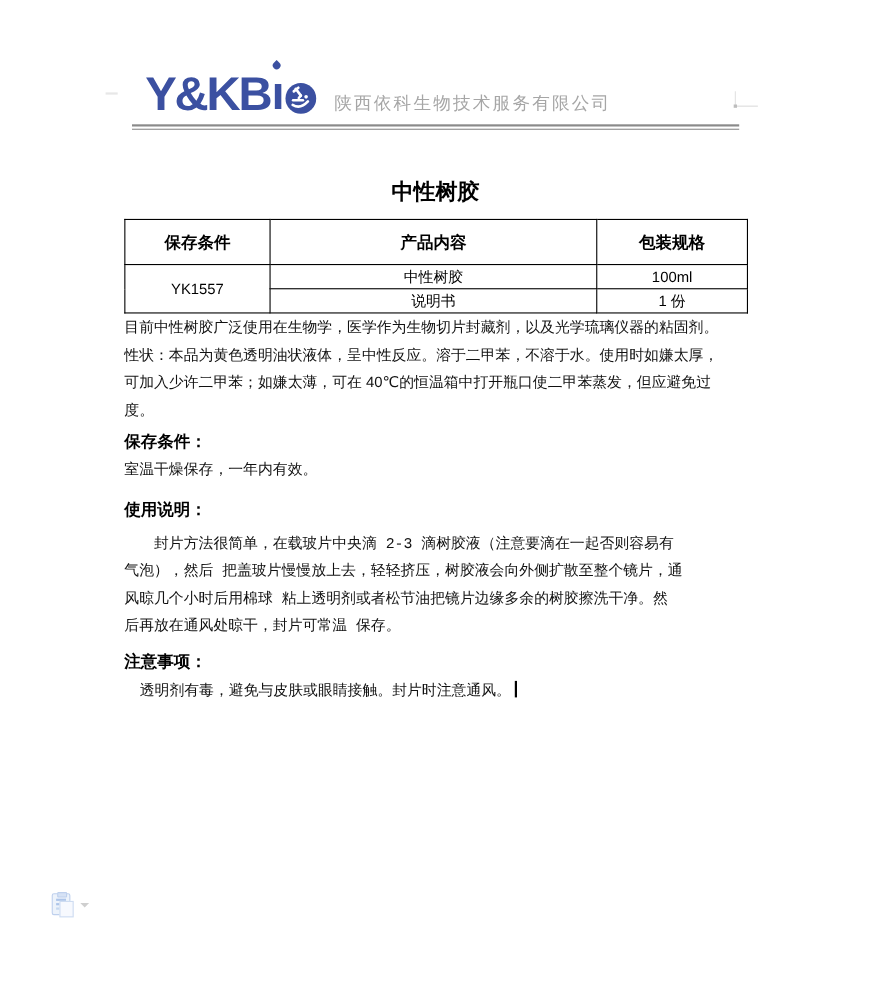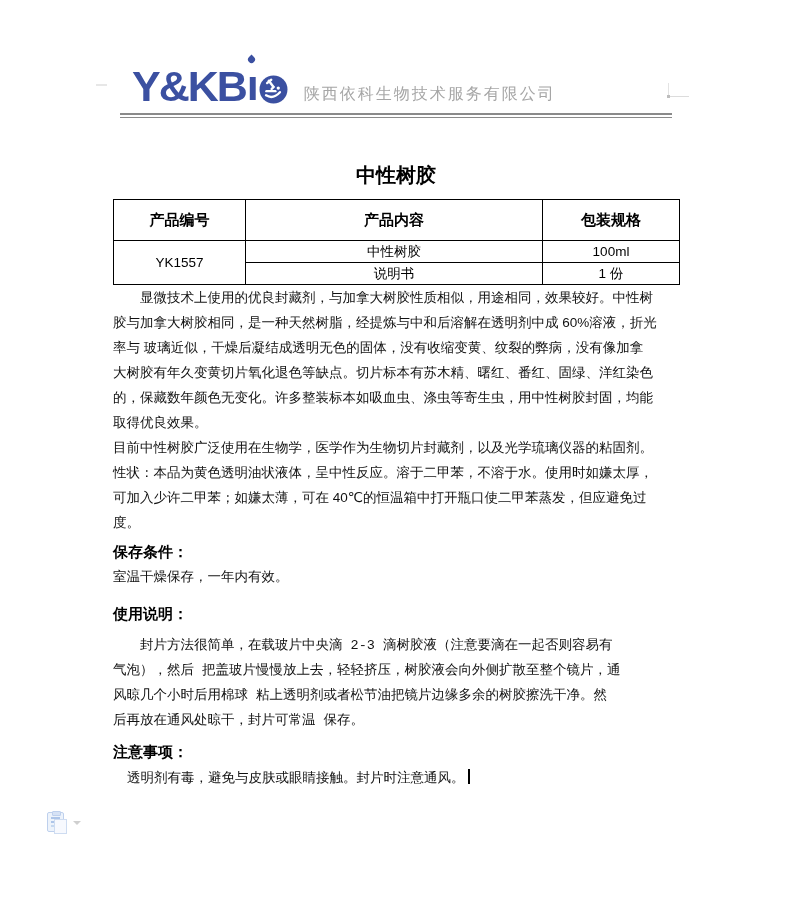--- a/index.html
+++ b/index.html
@@ -103,46 +103,40 @@
 
     <section data-name="section-packaging">
       <table data-name="packaging-table">
         <colgroup>
             <col class="c1">
             <col class="c2">
             <col class="c3">
           </colgroup>
         <thead>
           <tr data-name="table-header-row">
-            <th data-name="col-header-product-code">产品编号</th>
+            <th data-name="col-header-product-code">保存条件</th>
             <th data-name="col-header-product-content">产品内容</th>
             <th data-name="col-header-package-spec">包装规格</th>
           </tr>
         </thead>
         <tbody>
           <tr data-name="table-row">
             <td rowspan="2" data-name="product-code-cell">YK1557</td>
             <td data-name="product-content-cell">中性树胶</td>
             <td data-name="product-spec-cell">100ml</td>
           </tr>
           <tr data-name="table-row">
             <td data-name="product-content-cell">说明书</td>
             <td data-name="product-spec-cell">1 份</td>
           </tr>
         </tbody>
       </table>
     </section>
 
     <section data-name="section-intro">
-      <p class="body" data-name="intro-paragraph-1">　　显微技术上使用的优良封藏剂，与加拿大树胶性质相似，用途相同，效果较好。中性树
-胶与加拿大树胶相同，是一种天然树脂，经提炼与中和后溶解在透明剂中成 60%溶液，折光
-率与 玻璃近似，干燥后凝结成透明无色的固体，没有收缩变黄、纹裂的弊病，没有像加拿
-大树胶有年久变黄切片氧化退色等缺点。切片标本有苏木精、曙红、番红、固绿、洋红染色
-的，保藏数年颜色无变化。许多整装标本如吸血虫、涤虫等寄生虫，用中性树胶封固，均能
-取得优良效果。</p>
       <p class="body" data-name="intro-paragraph-2">目前中性树胶广泛使用在生物学，医学作为生物切片封藏剂，以及光学琉璃仪器的粘固剂。
 性状：本品为黄色透明油状液体，呈中性反应。溶于二甲苯，不溶于水。使用时如嫌太厚，
 可加入少许二甲苯；如嫌太薄，可在 40℃的恒温箱中打开瓶口使二甲苯蒸发，但应避免过
 度。</p>
     </section>
 
     <section data-name="section-storage">
       <h2 data-name="storage-heading">保存条件：</h2>
       <p class="body" data-name="storage-body">室温干燥保存，一年内有效。</p>
     </section>

